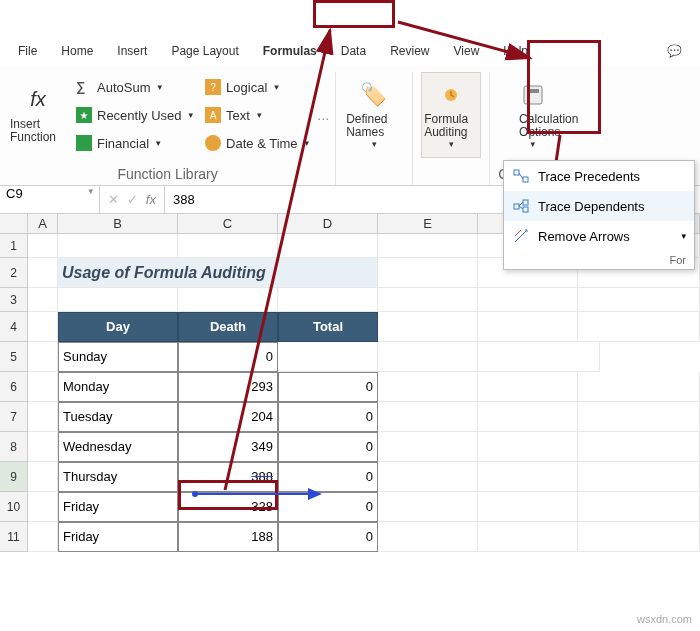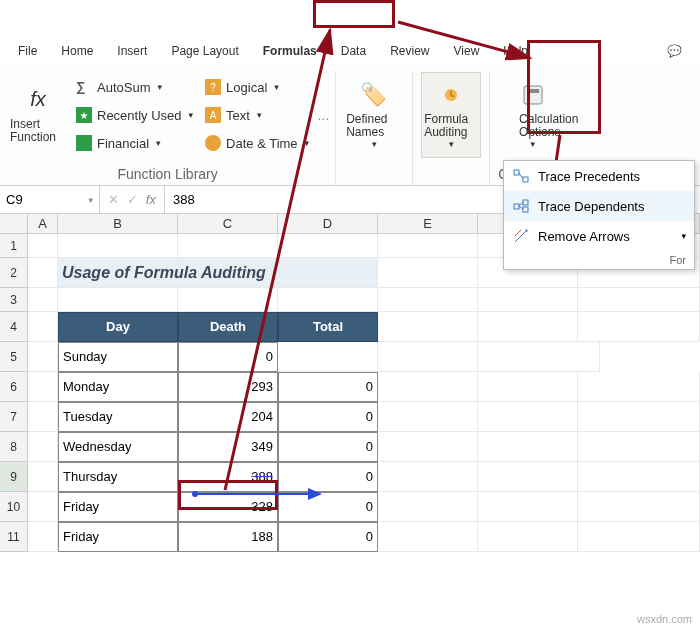--- a/index.html
+++ b/index.html
@@ -21,21 +21,21 @@
 .big-btn .icon { width: 28px; height: 28px; display:flex; align-items:center; justify-content:center; margin-bottom: 4px; }
 .big-btn .caret-icon { font-size: 9px; }
 
 .stack { display: flex; flex-direction: column; gap: 2px; padding-top: 2px; }
 .small-btn { display: flex; align-items: center; font-size: 13px; color: #333; gap: 5px; padding: 2px 4px; height: 26px; }
 .small-btn .sq { width: 16px; height: 16px; }
 .small-btn .caret-icon { font-size: 9px; margin-left: 2px; }
 
 
 .fbar { display: flex; align-items: center; border-bottom: 1px solid #d0d0d0; height: 28px; background: #fff; font-size: 13px; }
-.namebox { width: 100px; height: 100%; border-right: 1px solid #d0d0d0; display: flex; align-items: center; padding: 0 6px; justify-content: space-between; }
+.namebox { width: 100px; height: 100%; border-right: 1px solid #d0d0d0; display: flex; align-items: flex-start; padding: 0 6px; justify-content: space-between; }
 .fbar .btns { display: flex; align-items: center; gap: 8px; padding: 0 8px; color: #888; border-right: 1px solid #d0d0d0; height:100%; }
 .fbar .fxbox { flex: 1; padding: 0 8px; display:flex; align-items:center; }
 
 
 .grid { position: relative; font-size: 13px; }
 .colheads { display: flex; height: 20px; background: #f3f3f3; border-bottom: 1px solid #ccc; }
 .corner { width: 28px; border-right: 1px solid #ccc; background: #f3f3f3; }
 .ch { text-align: center; border-right: 1px solid #ccc; color: #333; line-height:20px; }
 .row { display: flex; }
 .rh { width: 28px; background: #f3f3f3; border-right: 1px solid #ccc; border-bottom: 1px solid #ccc; text-align: center; color: #333; line-height:30px; font-size:12px; }

